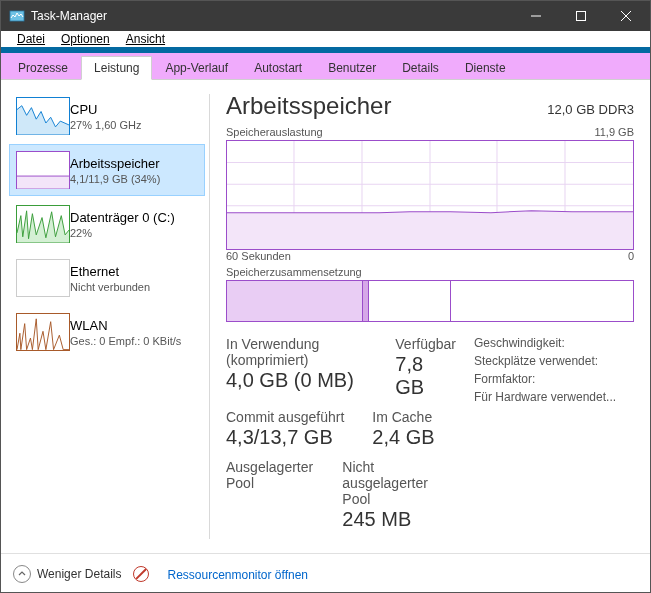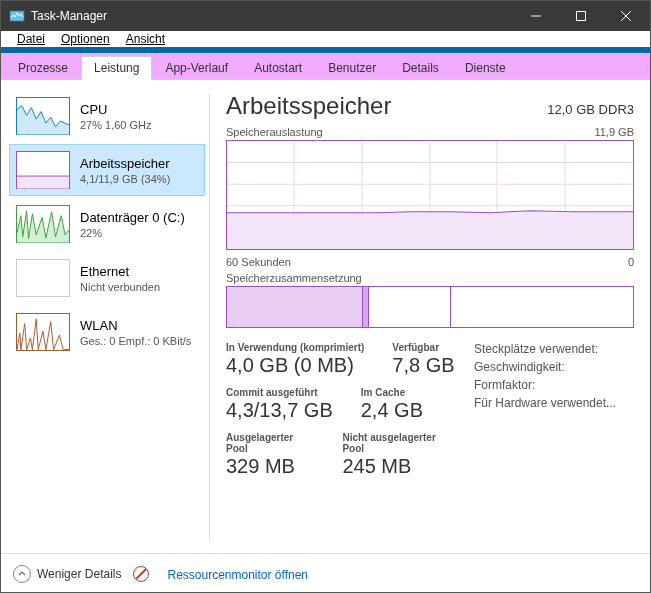--- a/index.html
+++ b/index.html
@@ -80,21 +80,20 @@
     padding: 8px 0 8px 4px;
     overflow-y: auto;
   }
   .side-item {
     display: flex;
     align-items: center;
     padding: 6px 6px;
     cursor: pointer;
     border: 1px solid transparent;
     margin: 2px 4px;
-    gap: 10px;
   }
   .side-item.selected {
     background: #cce8ff;
     border-color: #99d1ff;
   }
   .thumb {
     width: 54px; height: 38px;
     border: 1px solid #bbb;
     position: relative;
     background: #fff;
@@ -133,21 +132,21 @@
     height: 110px;
     margin-top: 2px;
     position: relative;
     background: #fff;
   }
   .graph .grid line { stroke: #e8d5f2; stroke-width: 1; }
   .graph .curve { stroke: #9b4dca; stroke-width: 1; fill: none; }
   .graph .area { fill: #f3e5f9; stroke: none; }
   .axis-row {
     display: flex; justify-content: space-between;
-    font-size: 11px; color: #555; margin-top: 6px;
+    font-size: 11px; color: #555; margin-top: 0;
   }
   .composition {
     height: 42px;
     border: 1px solid #9b4dca;
     margin-top: 2px;
     display: flex;
     position: relative;
     background: #fff;
   }
   .comp-seg {
@@ -158,21 +157,21 @@
   .comp-seg.mod { background: #d6a8e8; width: 6px; }
   .stats {
     margin-top: 14px;
     display: flex;
     gap: 18px;
   }
   .stats-left { flex: 1; }
   .stats-right { width: 160px; font-size: 12px; color: #555; }
   .stats-right div { margin-bottom: 4px; white-space: nowrap; overflow: hidden; text-overflow: ellipsis; }
   .stat-row { display: flex; gap: 28px; margin-bottom: 10px; }
-  .stat .k { font-size: 10px; color: #555; font-weight: bold; }
+  .stat .k { font-size: 14px; color: #555; }
   .stat .v { font-size: 20px; color: #333; margin-top: 1px; }
   
   .footer {
     height: 40px;
     border-top: 1px solid #e0e0e0;
     display: flex;
     align-items: center;
     padding: 12px 12px;
     gap: 12px;
   }
@@ -378,31 +377,30 @@
             <div class="v">4,3/13,7 GB</div>
           </div>
           <div class="stat">
             <div class="k">Im Cache</div>
             <div class="v">2,4 GB</div>
           </div>
         </div>
         <div class="stat-row">
           <div class="stat">
             <div class="k">Ausgelagerter Pool</div>
-            <div class="v">329 MB</div>
           </div>
           <div class="stat">
             <div class="k">Nicht ausgelagerter Pool</div>
             <div class="v">245 MB</div>
           </div>
         </div>
       </div>
       <div class="stats-right">
+        <div>Geschwindigkeit:</div>
         <div>Steckplätze verwendet:</div>
-        <div>Geschwindigkeit:</div>
         <div>Formfaktor:</div>
         <div>Für Hardware verwendet...</div>
       </div>
     </div>
   </div>
 </div>
 
 <div class="footer">
   <div class="collapser">
     <span class="circle-icon">

